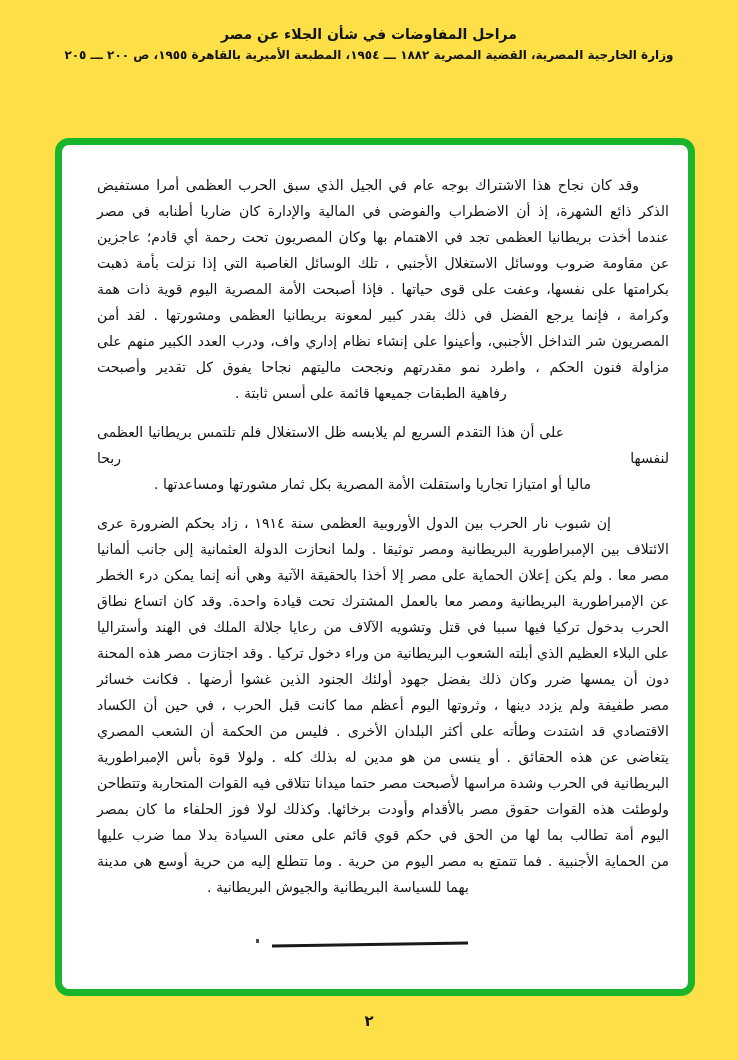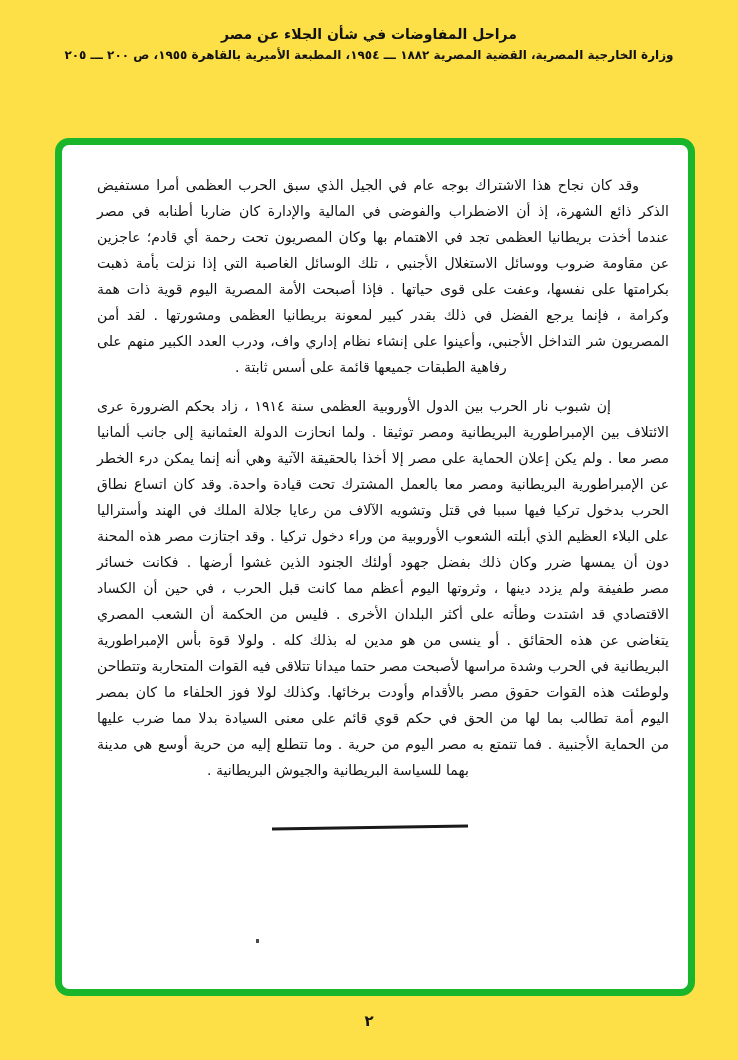--- a/index.html
+++ b/index.html
@@ -112,29 +112,34 @@
 
   <div class="frame" style="border-color: rgb(25, 182, 44);">
     <div class="paragraph p1">
         <div class="line">وقد كان نجاح هذا الاشتراك بوجه عام في الجيل الذي سبق الحرب العظمى أمرا مستفيض</div>
         <div class="line">الذكر ذائع الشهرة، إذ أن الاضطراب والفوضى في المالية والإدارة كان ضاربا أطنابه في مصر</div>
         <div class="line">عندما أخذت بريطانيا العظمى تجد في الاهتمام بها وكان المصريون تحت رحمة أي قادم؛ عاجزين</div>
         <div class="line">عن مقاومة ضروب ووسائل الاستغلال الأجنبي ، تلك الوسائل الغاصبة التي إذا نزلت بأمة ذهبت</div>
         <div class="line">بكرامتها على نفسها، وعفت على قوى حياتها . فإذا أصبحت الأمة المصرية اليوم قوية ذات همة</div>
         <div class="line">وكرامة ، فإنما يرجع الفضل في ذلك بقدر كبير لمعونة بريطانيا العظمى ومشورتها . لقد أمن</div>
         <div class="line">المصريون شر التداخل الأجنبي، وأعينوا على إنشاء نظام إداري واف، ودرب العدد الكبير منهم على</div>
+        <div class="line">مزاولة فنون الحكم ، واطرد نمو مقدرتهم ونجحت ماليتهم نجاحا يفوق كل تقدير وأصبحت</div>
         <div class="line">رفاهية الطبقات جميعها قائمة على أسس ثابتة .</div>
+      </div>
+    <div class="paragraph p2">
+        <div class="line">على أن هذا التقدم السريع لم يلابسه ظل الاستغلال فلم تلتمس بريطانيا العظمى لنفسها ربحا</div>
+        <div class="line">ماليا أو امتيازا تجاريا واستقلت الأمة المصرية بكل ثمار مشورتها ومساعدتها .</div>
       </div>
     <div class="paragraph p3">
         <div class="line">إن شبوب نار الحرب بين الدول الأوروبية العظمى سنة ١٩١٤ ، زاد بحكم الضرورة عرى</div>
         <div class="line">الائتلاف بين الإمبراطورية البريطانية ومصر توثيقا . ولما انحازت الدولة العثمانية إلى جانب ألمانيا</div>
         <div class="line">مصر معا . ولم يكن إعلان الحماية على مصر إلا أخذا بالحقيقة الآتية وهي أنه إنما يمكن درء الخطر</div>
         <div class="line">عن الإمبراطورية البريطانية ومصر معا بالعمل المشترك تحت قيادة واحدة. وقد كان اتساع نطاق</div>
         <div class="line">الحرب بدخول تركيا فيها سببا في قتل وتشويه الآلاف من رعايا جلالة الملك في الهند وأستراليا</div>
-        <div class="line">على البلاء العظيم الذي أبلته الشعوب الأوروبية من وراء دخول تركيا . وقد اجتازت مصر هذه المحنة</div>
+        <div class="line">على البلاء العظيم الذي أبلته الشعوب البريطانية من وراء دخول تركيا . وقد اجتازت مصر هذه المحنة</div>
         <div class="line">دون أن يمسها ضرر وكان ذلك بفضل جهود أولئك الجنود الذين غشوا أرضها .  فكانت خسائر</div>
         <div class="line">مصر طفيفة ولم يزدد دينها ، وثروتها اليوم أعظم مما كانت قبل الحرب ، في حين أن الكساد</div>
         <div class="line">الاقتصادي قد اشتدت وطأته على أكثر البلدان الأخرى . فليس من الحكمة أن الشعب المصري</div>
         <div class="line">يتغاضى عن هذه الحقائق . أو ينسى من هو مدين له بذلك كله . ولولا قوة بأس الإمبراطورية</div>
         <div class="line">البريطانية في الحرب وشدة مراسها لأصبحت مصر حتما ميدانا تتلاقى فيه القوات المتحاربة وتتطاحن</div>
         <div class="line">ولوطئت هذه القوات حقوق مصر بالأقدام وأودت برخائها. وكذلك لولا فوز الحلفاء ما كان بمصر</div>
         <div class="line">اليوم أمة تطالب بما لها من الحق في حكم قوي قائم على معنى السيادة بدلا مما ضرب عليها</div>
         <div class="line">من الحماية الأجنبية . فما تتمتع به مصر اليوم من حرية . وما تتطلع إليه من حرية أوسع هي مدينة</div>
         <div class="line">بهما للسياسة البريطانية والجيوش البريطانية .</div>
       </div>

